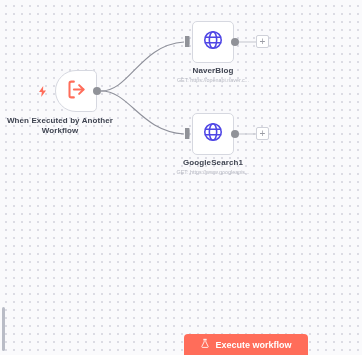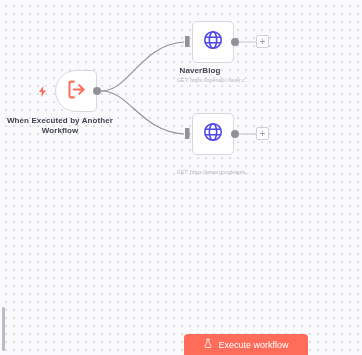--- a/index.html
+++ b/index.html
@@ -133,21 +133,21 @@
     line-height: 10px;
     letter-spacing: 0.1px;
     white-space: nowrap;
   }
   .label-trigger {
     left: 0;
     top: 116px;
     width: 120px;
     white-space: normal;
   }
-  .label-naverblog { left: 140px; top: 66px; width: 120px; }
+  .label-naverblog { left: 153px; top: 66px; width: 120px; }
   .label-googlesearch { left: 153px; top: 158px; width: 120px; }
 
   .node-sub {
     position: absolute;
     text-align: center;
     color: #b6b8c2;
     font-size: 5.4px;
     line-height: 7px;
     white-space: nowrap;
     overflow: hidden;
@@ -164,21 +164,21 @@
     width: 124px;
     height: 21px;
     background: #ff6d5a;
     border-radius: 4px 4px 0 0;
     display: flex;
     align-items: center;
     justify-content: center;
     gap: 5px;
     color: #ffffff;
     font-size: 9px;
-    font-weight: normal;
+    font-weight: bold;
     cursor: pointer;
     user-select: none;
   }
 
   
   .v-scrollbar {
     position: absolute;
     left: 2px;
     top: 307px;
     width: 3px;
@@ -239,20 +239,21 @@
       <svg width="22" height="22" viewBox="0 0 24 24" fill="none" stroke="#4f46e5" stroke-width="1.7">
         <circle cx="12" cy="12" r="9"></circle>
         <ellipse cx="12" cy="12" rx="4" ry="9"></ellipse>
         <line x1="3" y1="9" x2="21" y2="9"></line>
         <line x1="3" y1="15" x2="21" y2="15"></line>
       </svg>
     </span>
   </div>
   <div class="out-dot out-googlesearch"></div>
   <div class="plus-btn plus-googlesearch">+</div>
+  <div class="node-label label-googlesearch">GoogleSearch1</div>
   <div class="node-sub sub-googlesearch">GET: https://www.googleapis...</div>
 
   <div class="execute-btn">
     <span>
       <svg width="10" height="11" viewBox="0 0 24 24" fill="none" stroke="#ffffff" stroke-width="2" stroke-linecap="round" stroke-linejoin="round">
         <path d="M9 2 h6"></path>
         <path d="M10 2 v6 L4.5 19 a1.6 1.6 0 0 0 1.4 2.4 h12.2 a1.6 1.6 0 0 0 1.4 -2.4 L14 8 V2"></path>
       </svg>
     </span>
     <span>Execute workflow</span>

